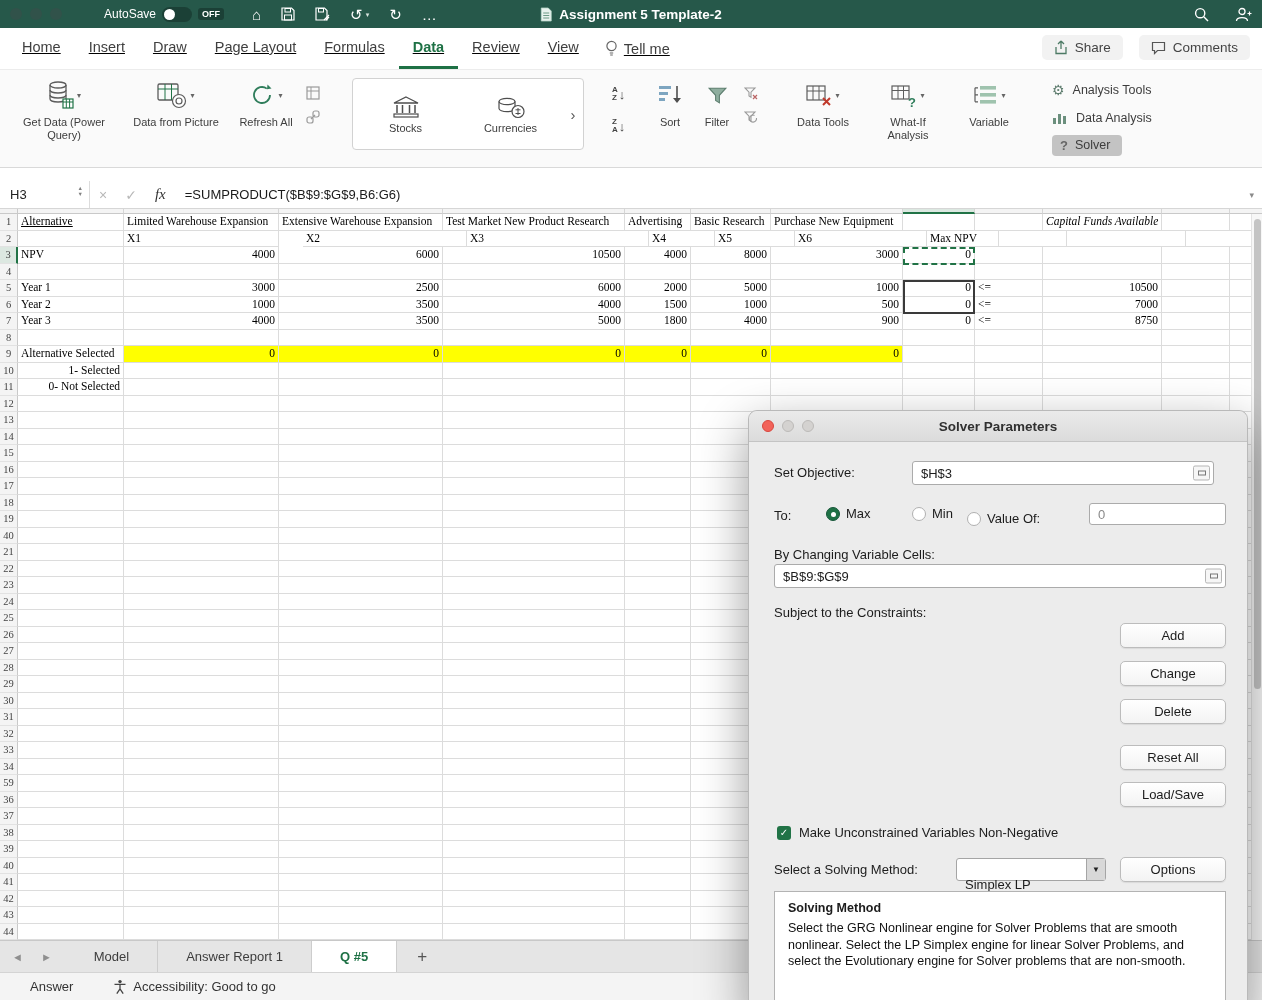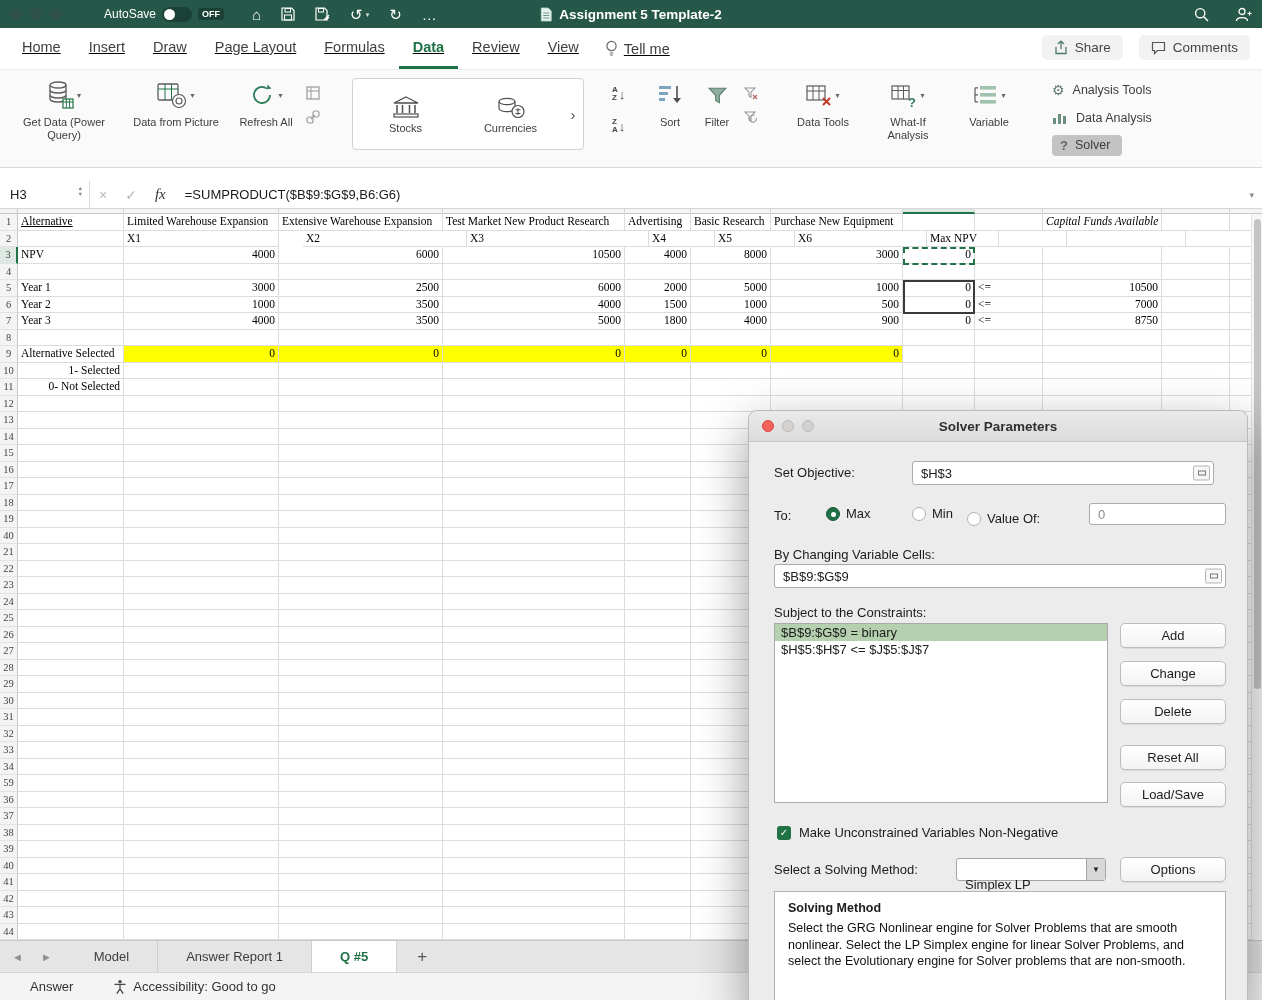--- a/index.html
+++ b/index.html
@@ -1152,24 +1152,20 @@
 
     <span class="dlbl" style="left:25px;top:136px;">By Changing Variable Cells:</span>
     <div class="field" style="left:25px;top:153px;width:452px;height:24px;">
       <span>$B$9:$G$9</span>
       <span class="range-btn">
           <span class="range-glyph"></span>
         </span>
     </div>
 
     <span class="dlbl" style="left:25px;top:194px;">Subject to the Constraints:</span>
-    <div class="listbox" id="constraint-list">
-        <div class="constraint selected">$B$9:$G$9 = binary</div>
-        <div class="constraint">$H$5:$H$7 &lt;= $J$5:$J$7</div>
-      </div>
 
     <div class="mbtn" style="left:371px;top:212px;">Add</div>
     <div class="mbtn" style="left:371px;top:250px;">Change</div>
     <div class="mbtn" style="left:371px;top:288px;">Delete</div>
     <div class="mbtn" style="left:371px;top:334px;">Reset All</div>
     <div class="mbtn" style="left:371px;top:371px;">Load/Save</div>
 
     <div class="cbrow">
       <span class="checkbox">✓</span>
       <span>Make Unconstrained Variables Non-Negative</span>

